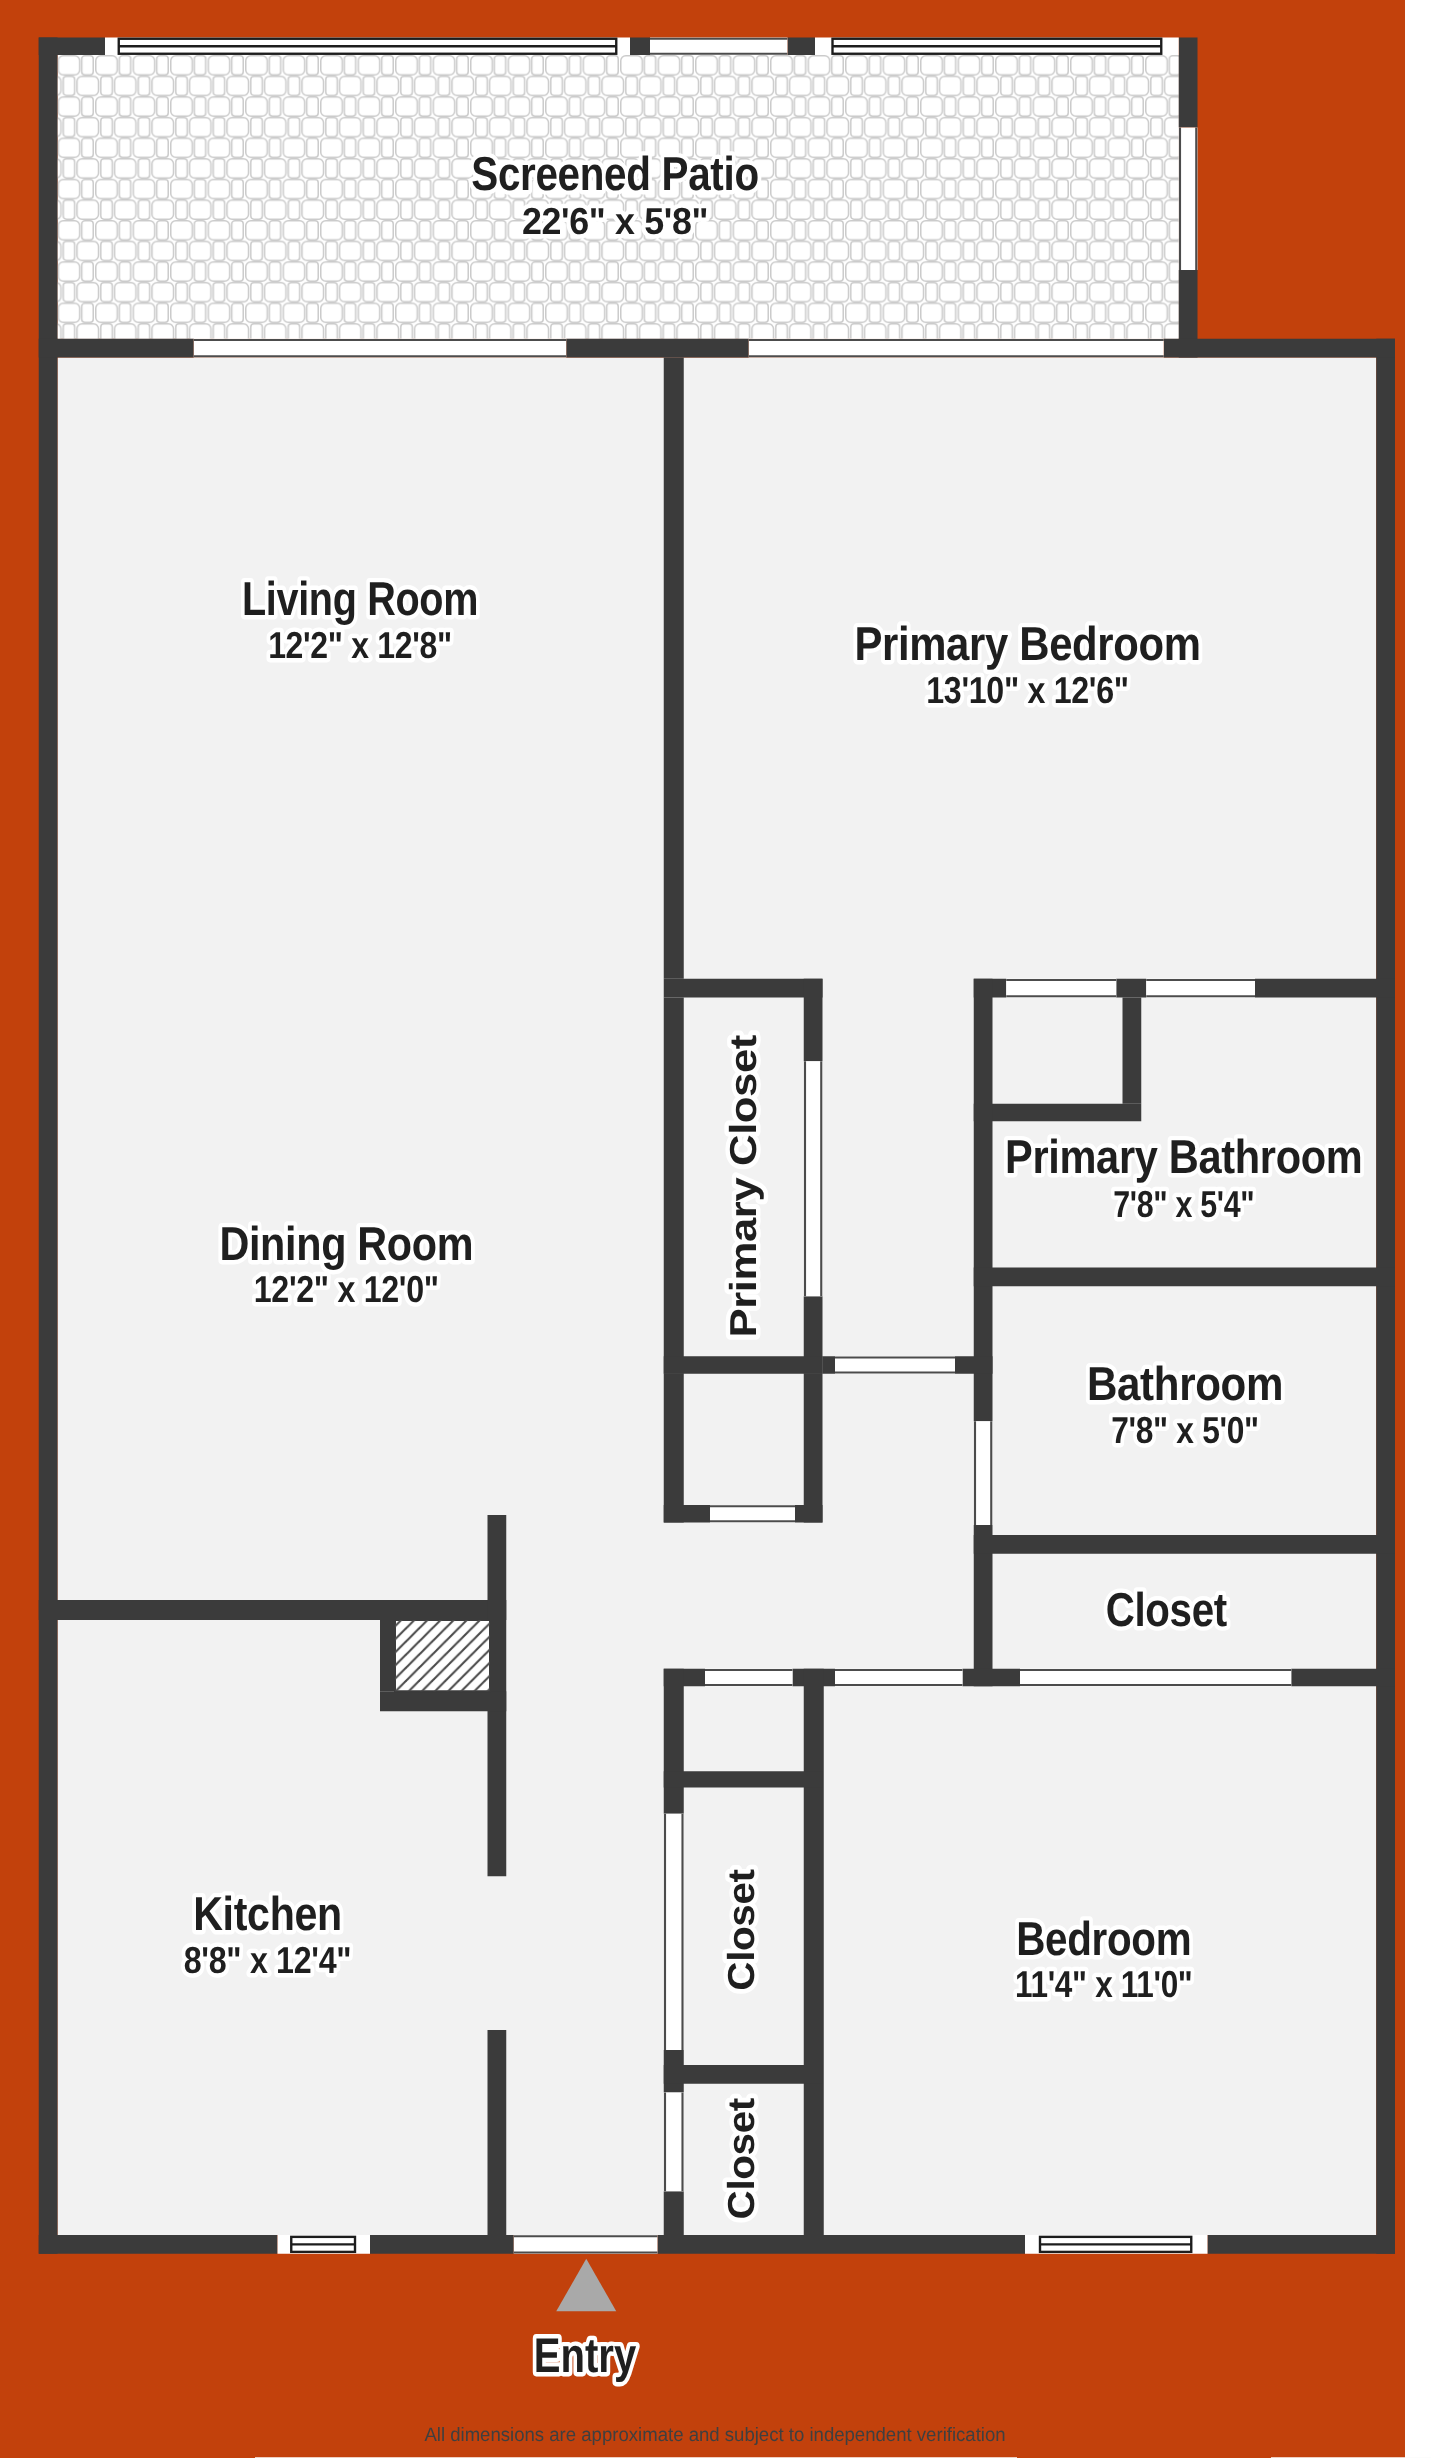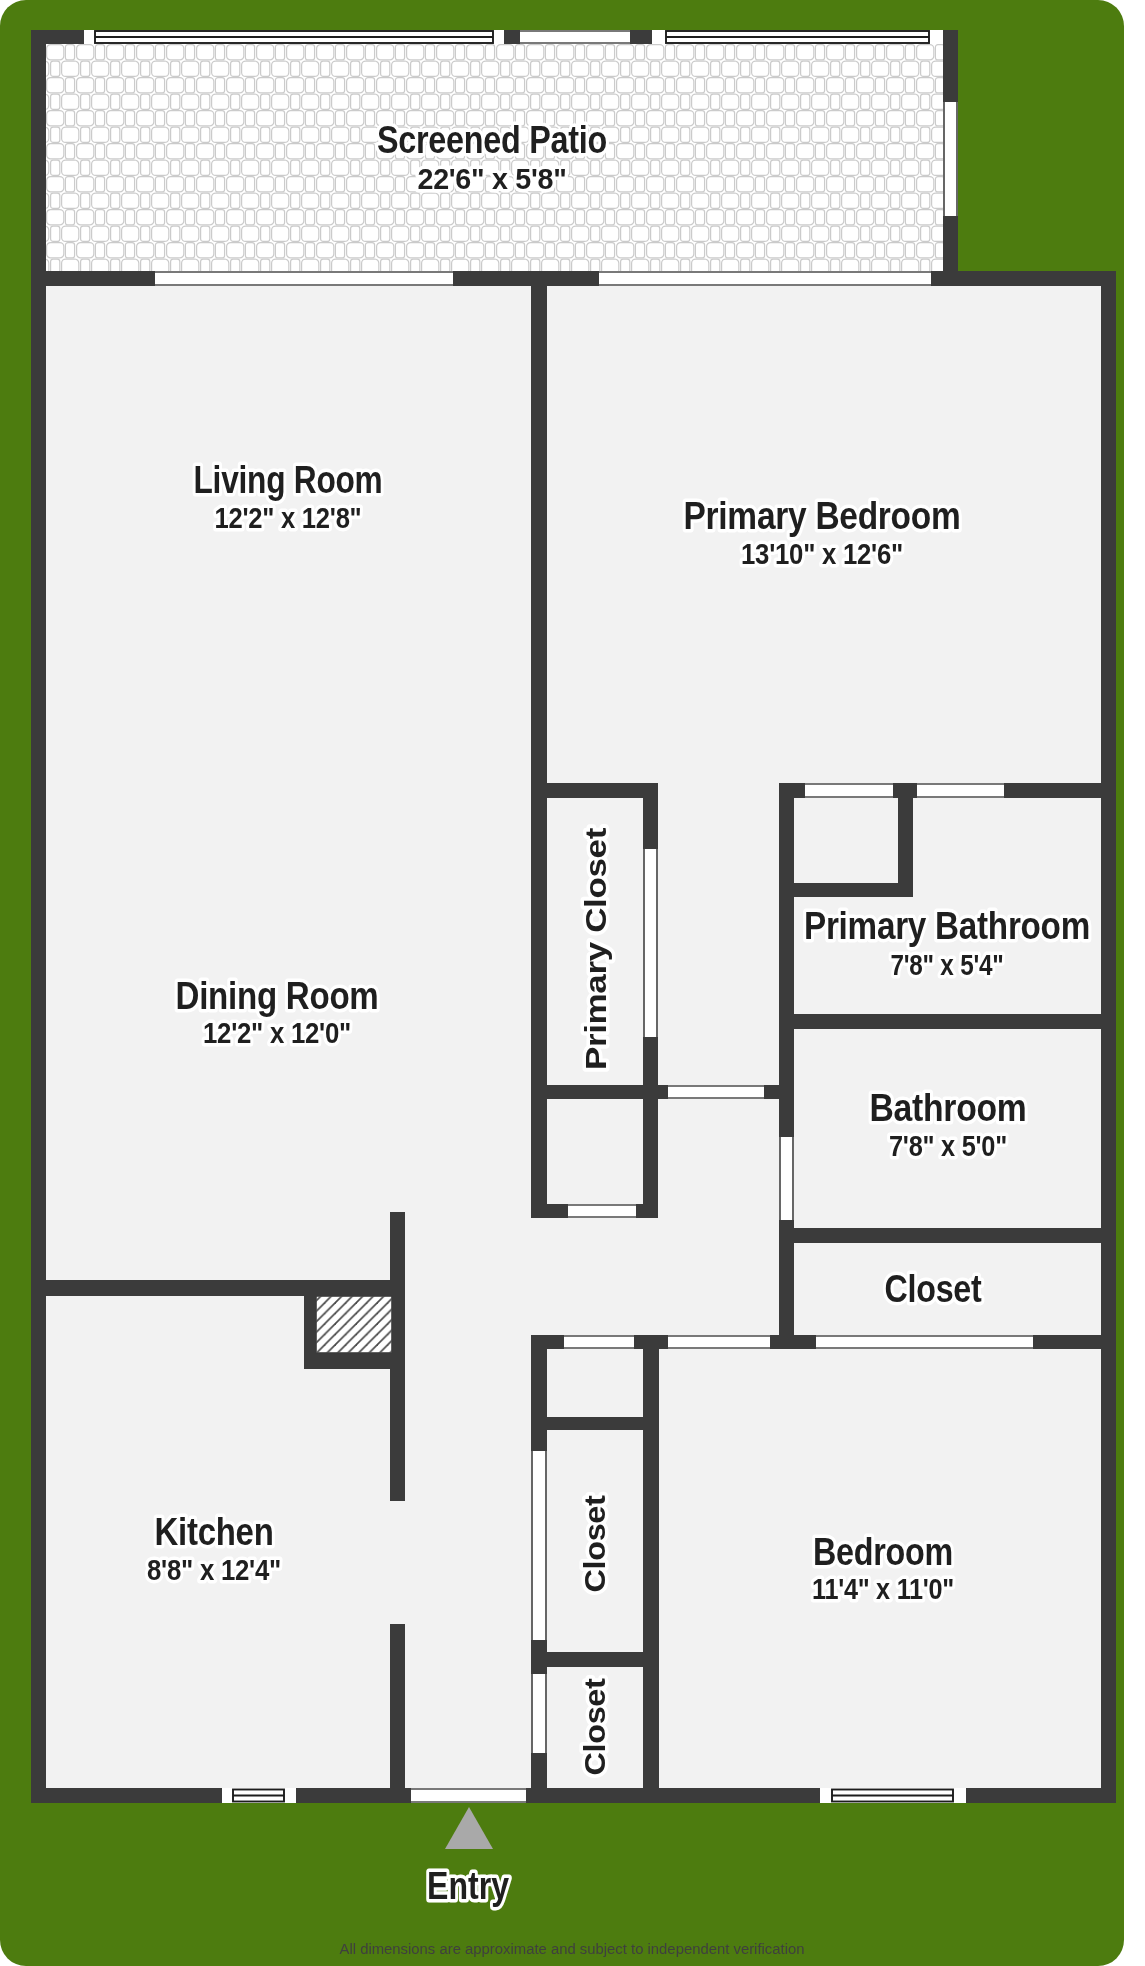--- a/index.html
+++ b/index.html
@@ -4,24 +4,23 @@
 <style>
   html, body {
     margin: 0;
     padding: 0;
     background: #ffffff;
   }
   .stage {
     position: relative;
     width: 1124px;
     height: 1966px;
-    background: #4d7c0f;
+    background: #c2410c;
     overflow: hidden;
     font-family: "Liberation Sans", sans-serif;
-    border-radius: 26px;
   }
   svg { display: block; }
   text {
     font-family: "Liberation Sans", sans-serif;
     fill: #1f1f1f;
     stroke: #ffffff;
     stroke-width: 7px;
     paint-order: stroke;
     stroke-linejoin: round;
     text-anchor: middle;

